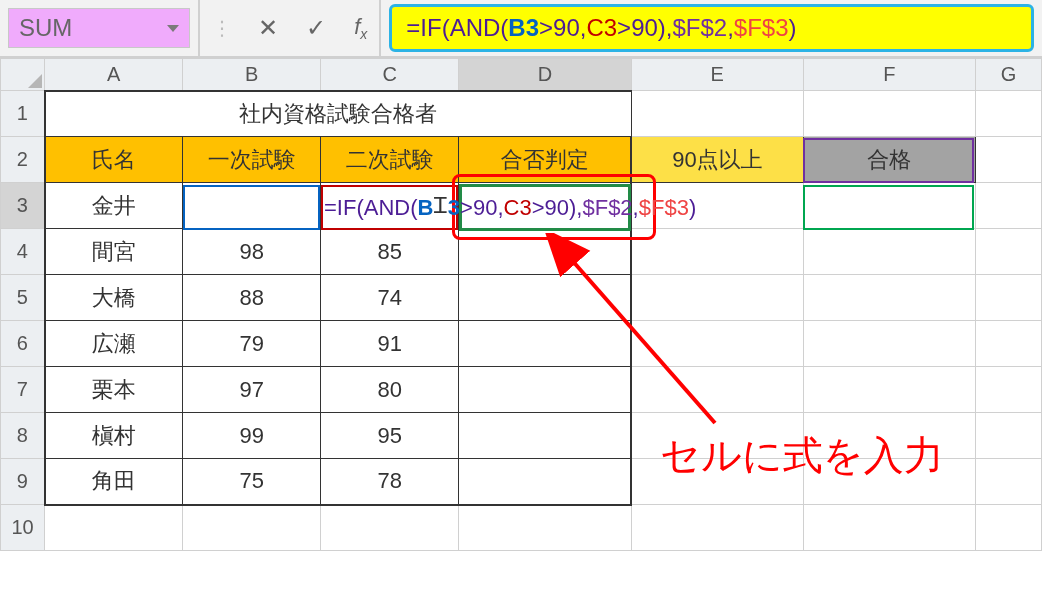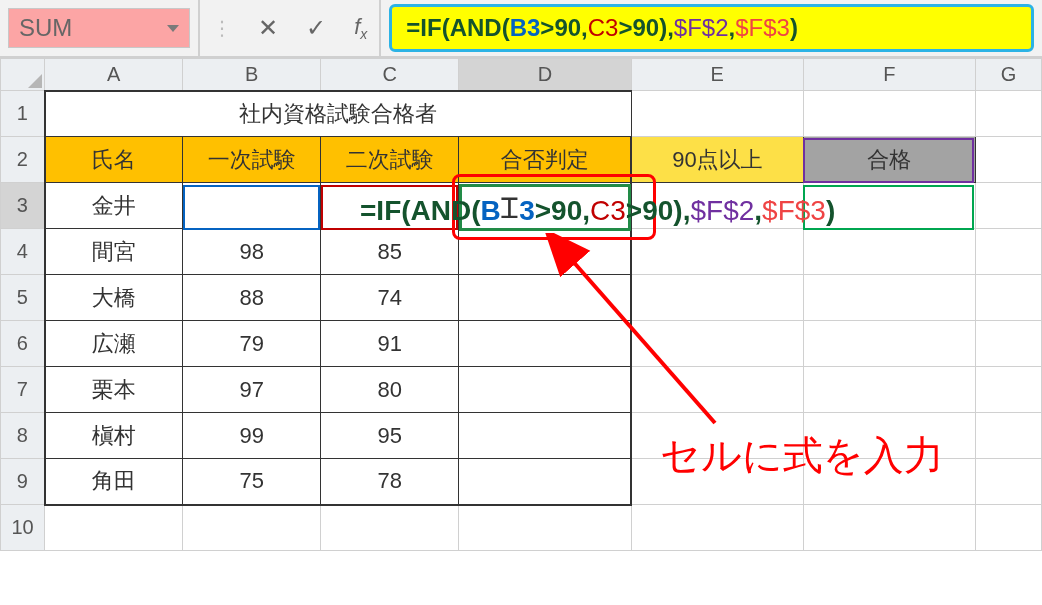--- a/index.html
+++ b/index.html
@@ -25,21 +25,21 @@
   }
   .name-box-wrap {
     display: flex;
     align-items: center;
     width: 200px;
     padding: 6px 8px;
     border-right: 2px solid #d0d0d0;
   }
   .name-box {
     flex: 1;
-    background: #fca5a5;
+    background: #f0abfc;
     border: 1px solid #c8c8c8;
     height: 40px;
     display: flex;
     align-items: center;
     padding: 0 10px;
     color: #666;
     font-size: 24px;
   }
   .name-box .dd {
     margin-left: auto;
@@ -65,21 +65,21 @@
     margin: 4px 8px 4px 8px;
     background: #ffff00;
     border: 3px solid #2db3e5;
     border-radius: 6px;
     display: flex;
     align-items: center;
     padding: 0 14px;
     font-size: 24px;
   }
   .formula-display .seg { white-space: pre; }
-  .clr-black { color:#14532d;font-weight:bold; }
+  .clr-black { color:#4c1d95; }
   .clr-blue  { color:#0563c1;font-weight:bold; }
   .clr-red   { color:#c00000; }
   .clr-green { color:#ef4444; }
   .clr-purple{ color:#7030a0; }
 
   
   .grid-wrap { position: relative; }
   table.grid {
     border-collapse: collapse;
     table-layout: fixed;
@@ -157,26 +157,25 @@
     color:#ff0000;
     font-size:40px;
     font-weight:normal;
   }
   .arrow-svg{position:absolute;z-index:6;pointer-events:none;}
 
   
   .inline-formula{
     position:absolute;
     z-index:7;
-    font-size:28px;
+    font-size:22px;
     white-space:nowrap;
     background:transparent;
     text-align:left;
     padding-left:2px;
-    margin-left:36px;
   }
 </style>
 </head>
 <body>
 
 <div class="formula-row">
   <div class="name-box-wrap">
     <div class="name-box">
       <span>SUM</span>
       <span class="dd"></span>

